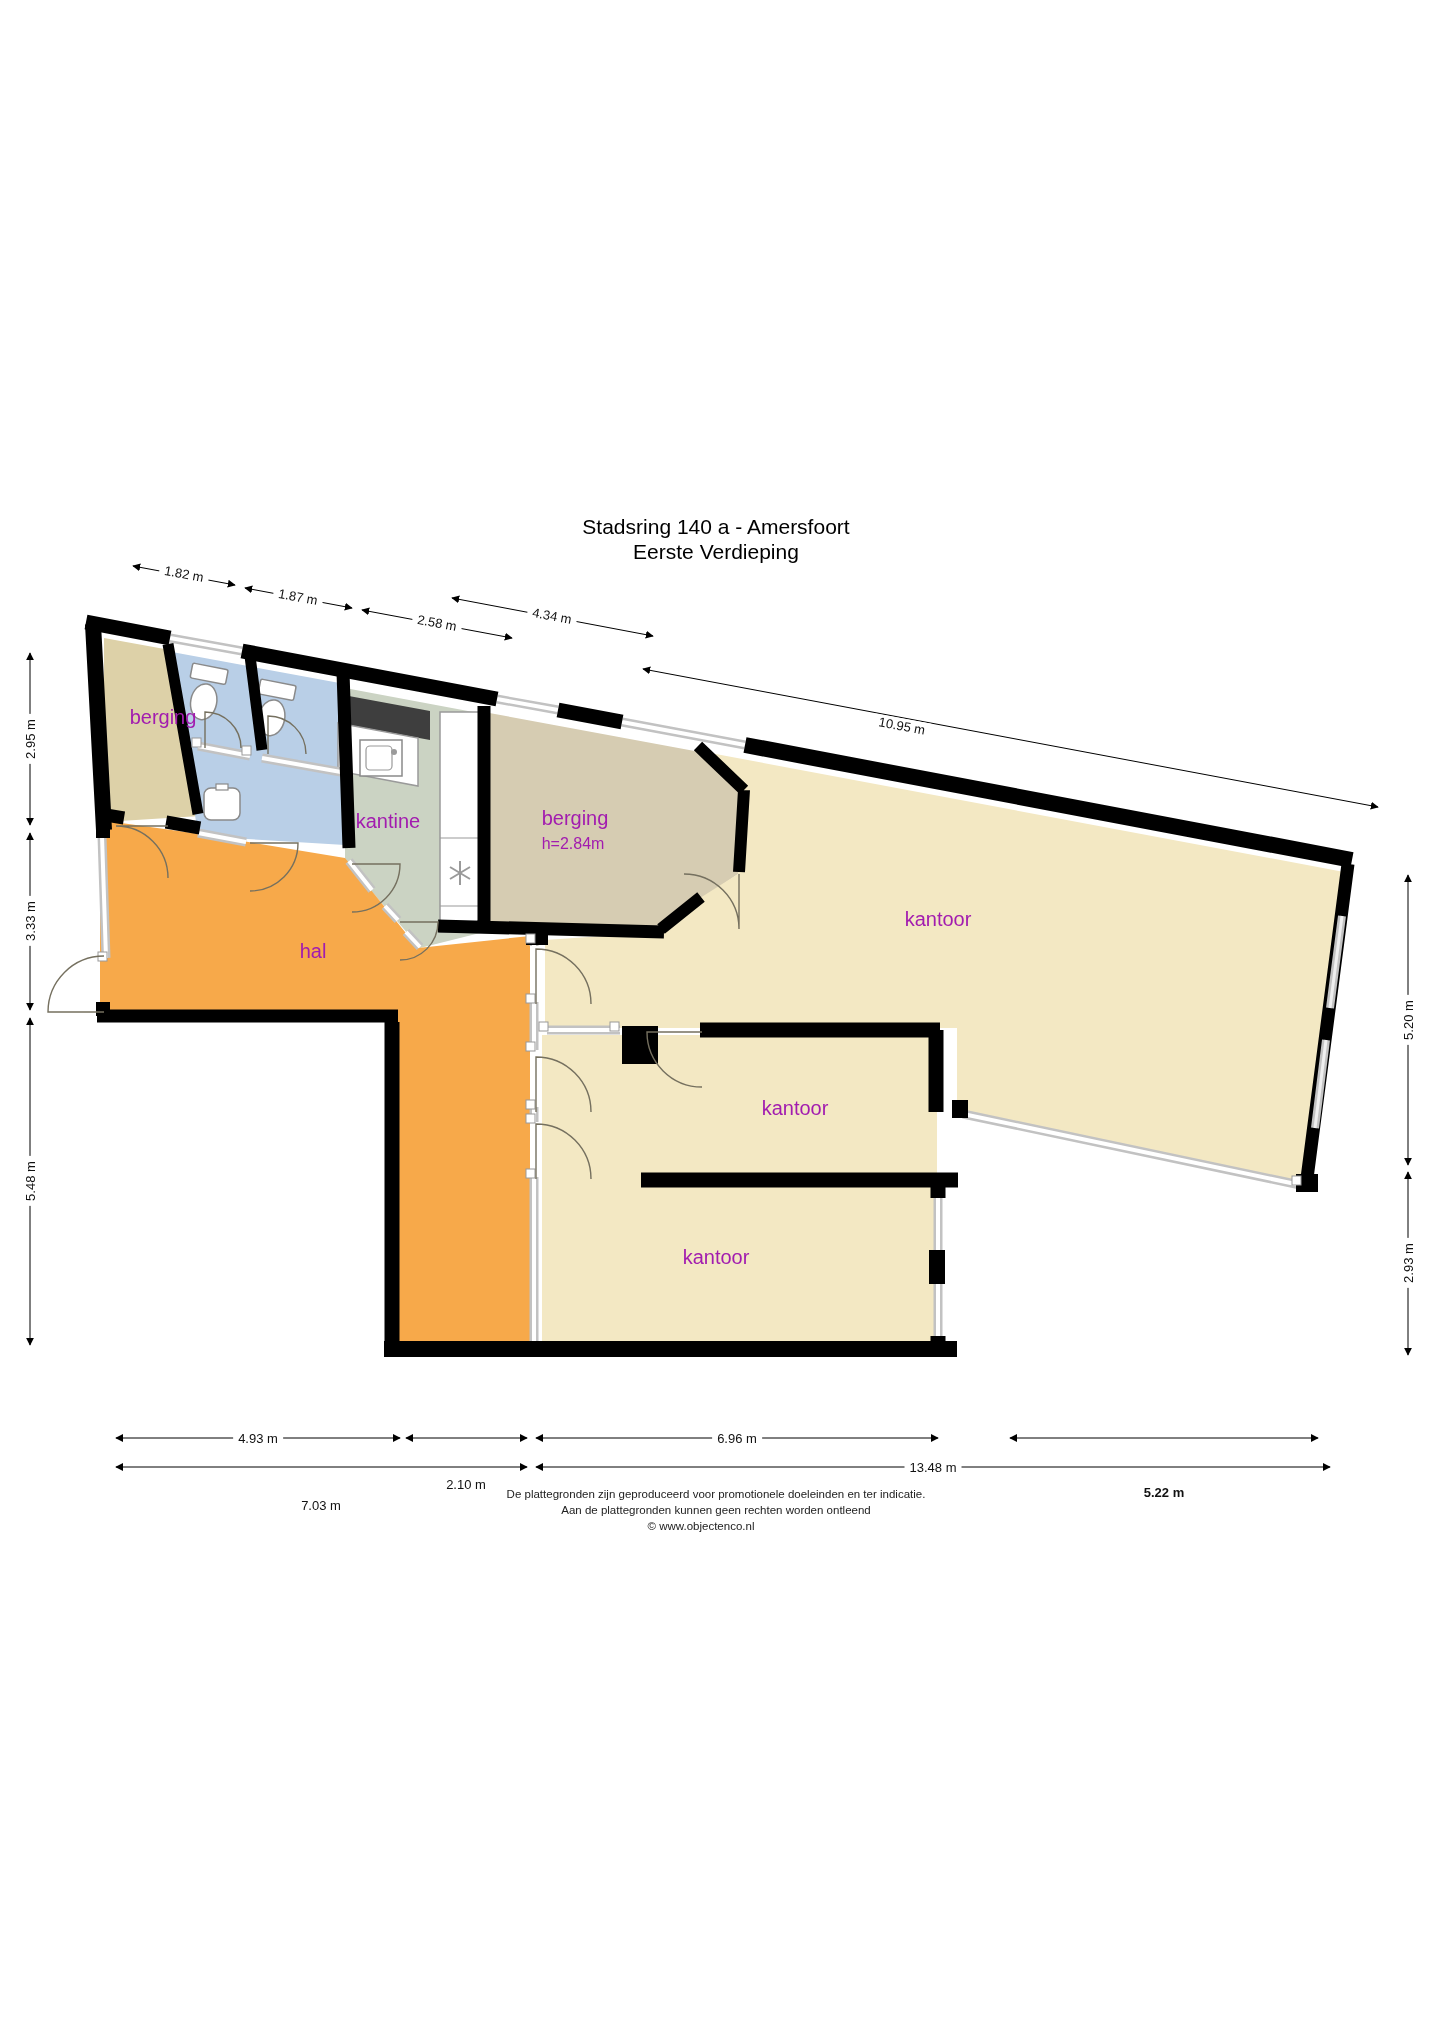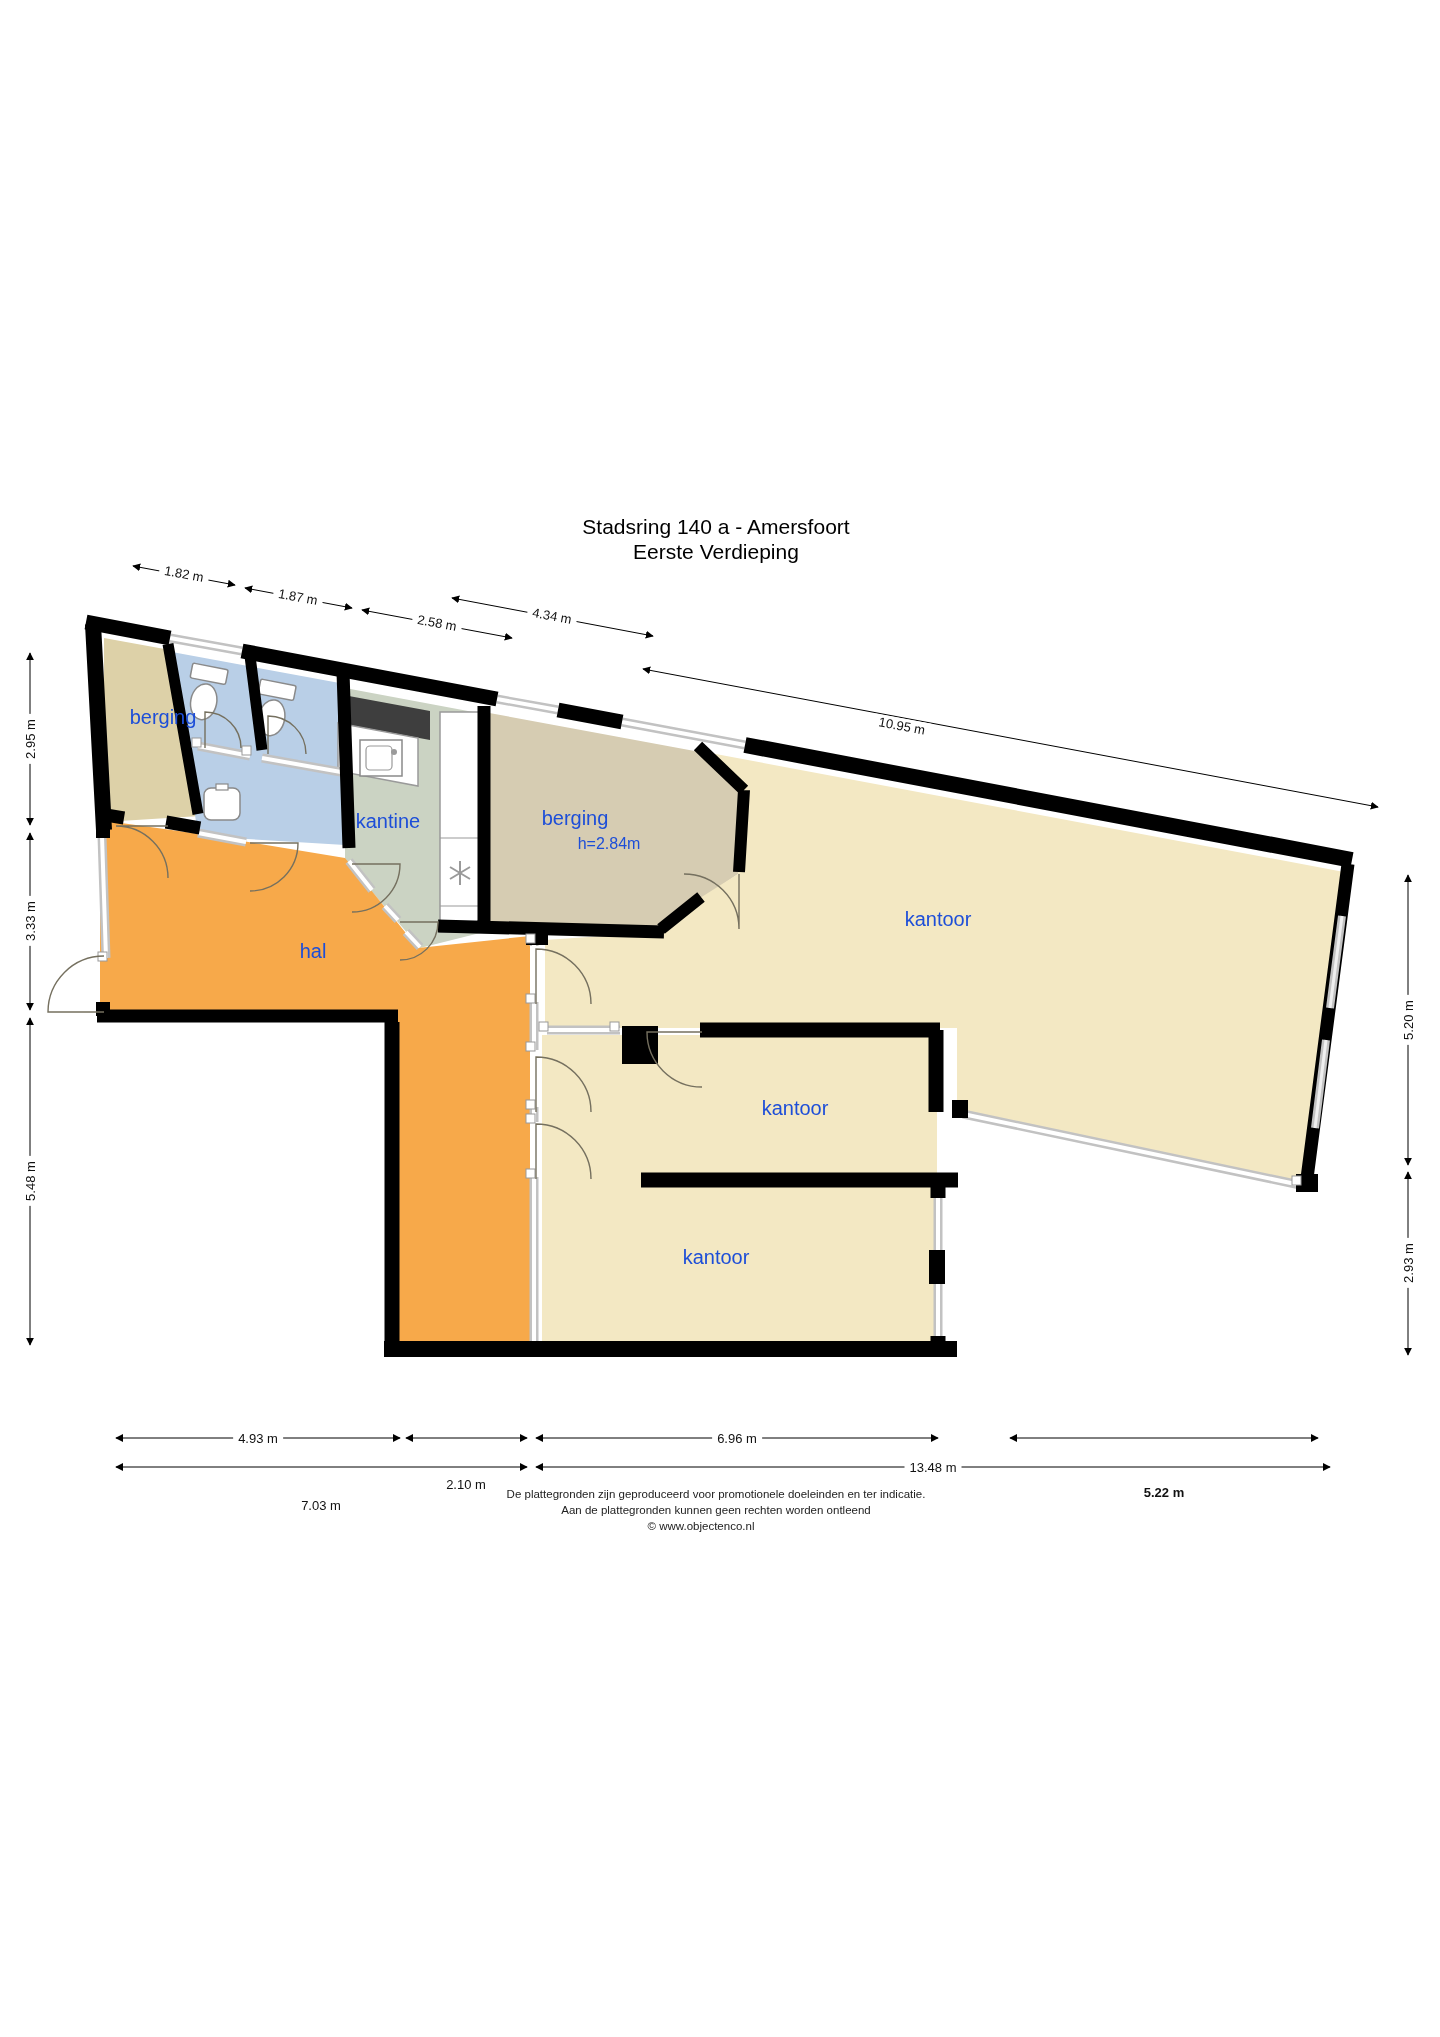--- a/index.html
+++ b/index.html
@@ -8,21 +8,21 @@
   #plan-svg{position:absolute;left:0;top:0;}
   .wall{stroke:#000;fill:none;stroke-linecap:butt;}
   .glass-band{stroke:#c2c2c2;stroke-width:9;fill:none;}
   .glass-core{stroke:#ffffff;stroke-width:4;fill:none;}
   .glass-band2{stroke:#c2c2c2;stroke-width:8;fill:none;}
   .glass-core2{stroke:#efefef;stroke-width:3;fill:none;}
   .door{stroke:#75705f;stroke-width:1.4;fill:none;}
   .dimline{stroke:#000;stroke-width:1;fill:none;}
   .jamb{fill:#fff;stroke:#999;stroke-width:1;}
   .fixture{fill:#fff;stroke:#8a8a8a;stroke-width:1.5;}
-  .lbl{position:absolute;transform:translate(-50%,-50%);white-space:nowrap;color:#1d4ed8;}
+  .lbl{position:absolute;transform:translate(-50%,-50%);white-space:nowrap;color:#a21caf;}
   .room{font-size:20px;}
   .room-sub{font-size:16px;}
   .title{font-size:21px;font-weight:normal;color:#000;}
   .dim{font-size:13px;background:#fff;padding:0 5px;color:#111;}
   .rot-top{transform:translate(-50%,-50%) rotate(10.6deg);}
   .rot-v{transform:translate(-50%,-50%) rotate(-90deg);}
   .foot{font-size:11.5px;color:#222;}
 </style>
 </head>
 <body>
@@ -150,21 +150,21 @@
       <path class="dimline" marker-start="url(#arr)" marker-end="url(#arr)" d="M536,1467 L1330,1467"></path>
     </g>
   </svg>
 
   <div class="lbl title" style="left:716px;top:527px;">Stadsring 140 a - Amersfoort</div>
   <div class="lbl title" style="left:716px;top:552px;">Eerste Verdieping</div>
 
   <div class="lbl room" style="left:163px;top:717px;">berging</div>
   <div class="lbl room" style="left:388px;top:821px;">kantine</div>
   <div class="lbl room" style="left:575px;top:818px;">berging</div>
-  <div class="lbl room-sub" style="left:573px;top:844px;margin-left:36px;">h=2.84m</div>
+  <div class="lbl room-sub" style="left:573px;top:844px;">h=2.84m</div>
   <div class="lbl room" style="left:313px;top:951px;">hal</div>
   <div class="lbl room" style="left:938px;top:919px;">kantoor</div>
   <div class="lbl room" style="left:795px;top:1108px;">kantoor</div>
   <div class="lbl room" style="left:716px;top:1257px;">kantoor</div>
 
   <div class="lbl dim rot-top" style="left:184px;top:574px;">1.82 m</div>
   <div class="lbl dim rot-top" style="left:298px;top:597px;">1.87 m</div>
   <div class="lbl dim rot-top" style="left:437px;top:623px;">2.58 m</div>
   <div class="lbl dim rot-top" style="left:552px;top:616px;">4.34 m</div>
   <div class="lbl dim rot-top" style="left:902px;top:726px;">10.95 m</div>

